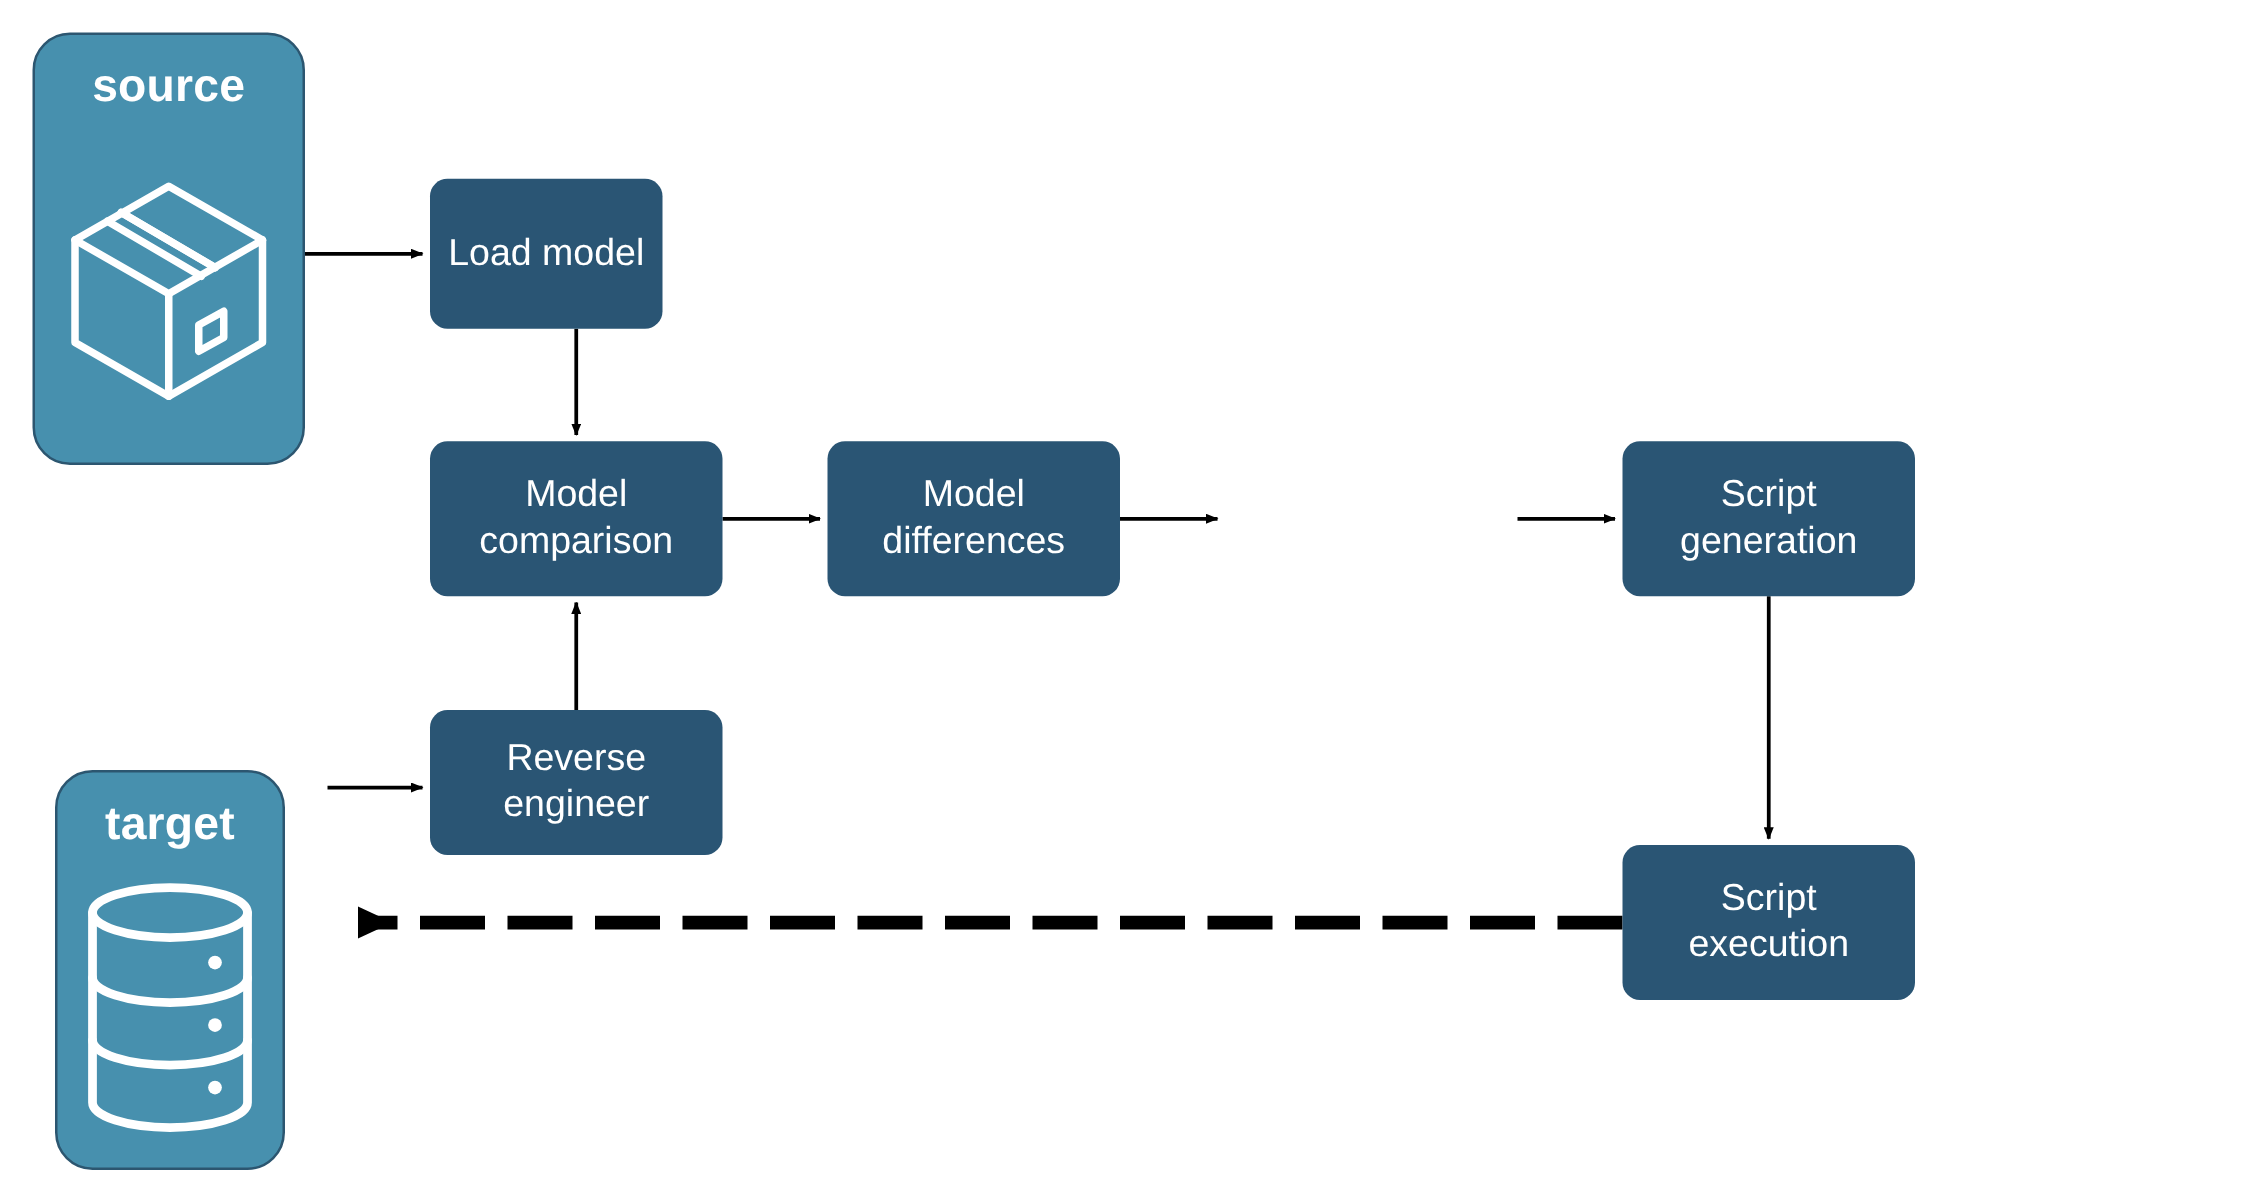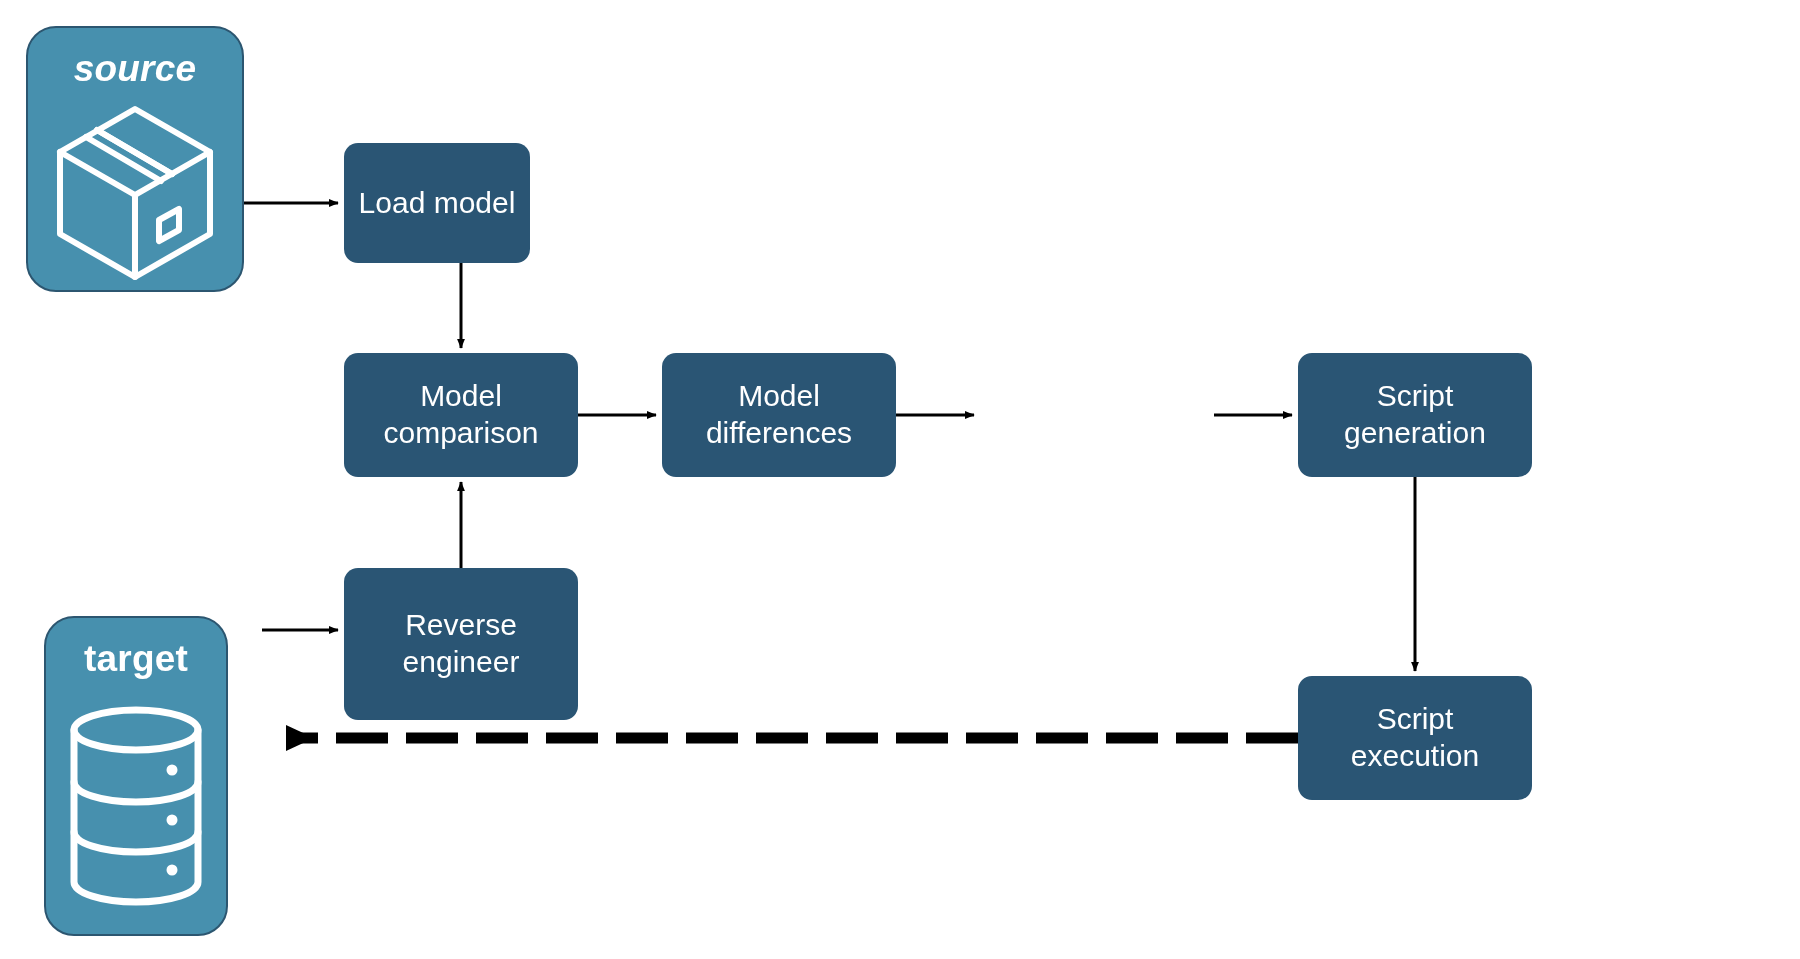--- a/index.html
+++ b/index.html
@@ -124,21 +124,21 @@
 
     <g>
       <line x1="461" y1="568" x2="461" y2="482" stroke="#000000" stroke-width="3" marker-end="url(#ah)"></line>
     </g>
 
     <g>
       <line x1="1298" y1="738" x2="288" y2="738" stroke="#000000" stroke-width="11" stroke-dasharray="52 18" marker-end="url(#ah-fat)"></line>
     </g>
   </svg>
 
-  <div class="endpoint" style="left:26px; top:26px; width:218px; height:266px;font-style:italic;">
+  <div class="endpoint" style="left:26px; top:26px; width:218px; height:346px;">
     <div class="endpoint-label">source</div>
     <div class="endpoint-icon">
       <svg width="190" height="190" viewBox="0 0 190 190" xmlns="http://www.w3.org/2000/svg" fill="none" stroke="#ffffff" stroke-width="6" stroke-linejoin="round" stroke-linecap="round">
 
         <polyline points="20,58 20,140 95,183 170,140 170,58 95,15 20,58"></polyline>
 
         <polyline points="20,58 95,101 170,58"></polyline>
 
         <line x1="95" y1="101" x2="95" y2="183"></line>
 
@@ -185,21 +185,21 @@
     <span class="proc-label">Model
 differences</span>
   </div>
 
 
   <div class="proc" style="left:1298px; top:353px; width:234px; height:124px;">
     <span class="proc-label">Script
 generation</span>
   </div>
 
-  <div class="proc" style="left:344px; top:568px; width:234px; height:152px;">
+  <div class="proc" style="left:344px; top:568px; width:234px; height:116px;">
     <span class="proc-label">Reverse
 engineer</span>
   </div>
 
   <div class="proc" style="left:1298px; top:676px; width:234px; height:124px;">
     <span class="proc-label">Script
 execution</span>
   </div>
 
 </div>

